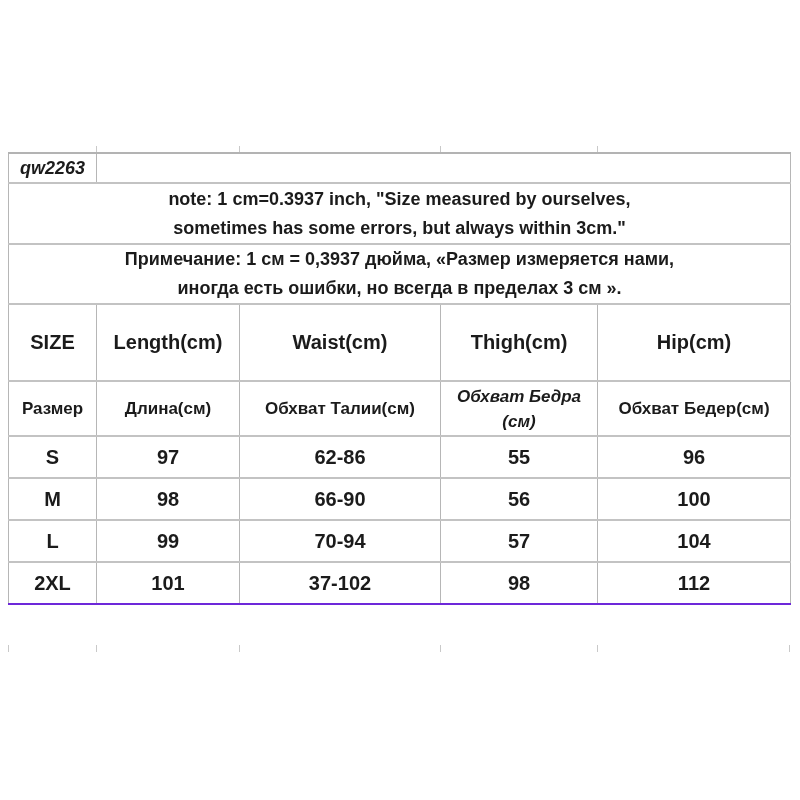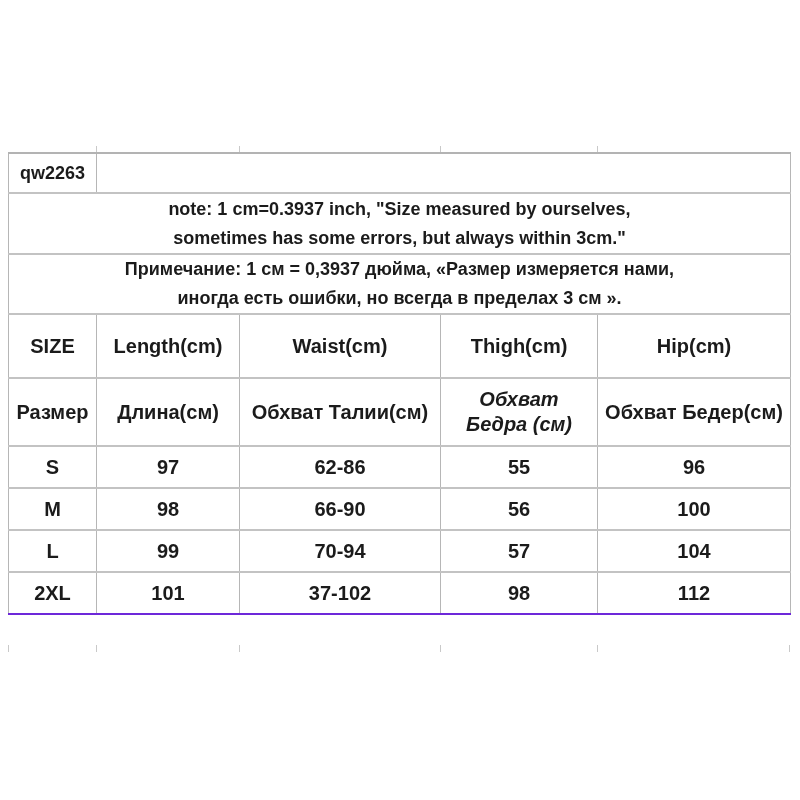--- a/index.html
+++ b/index.html
@@ -33,26 +33,26 @@
   td {
     padding: 0;
     text-align: center;
     vertical-align: middle;
     border-top: 2px solid #c3c3c3;
     border-bottom: 2px solid #c3c3c3;
     border-left: 1px solid #b6b6b6;
     border-right: 1px solid #b6b6b6;
     overflow: hidden;
   }
-  tr.r-code    { height: 40px; }
+  tr.r-code    { height: 30px; font-style: italic; }
   tr.r-code td { font-size: 18px; border-top-color: #b3b3b3; }
   tr.r-note    { height: 61px; font-size: 18px; line-height: 29px; }
   tr.r-note-ru { height: 60px; margin-left: 8px; }
-  tr.r-head    { height: 64px; font-size: 20px; }
-  tr.r-head-ru { height: 68px; font-size: 20px; line-height: 25px; }
+  tr.r-head    { height: 77px; font-size: 20px; }
+  tr.r-head-ru { height: 55px; font-size: 17px; line-height: 25px; }
   tr.r-data    { height: 42px; font-size: 20px; }
   tr.r-data.last td { border-bottom: 2px solid #6d28d9; }
   .head-ru-wrap { padding: 0 6px; font-style: italic; }
   
   .stub {
     position: absolute;
     width: 1px;
     background: #c9c9c9;
   }
   .stub.top { top: 146px; height: 6px; }

